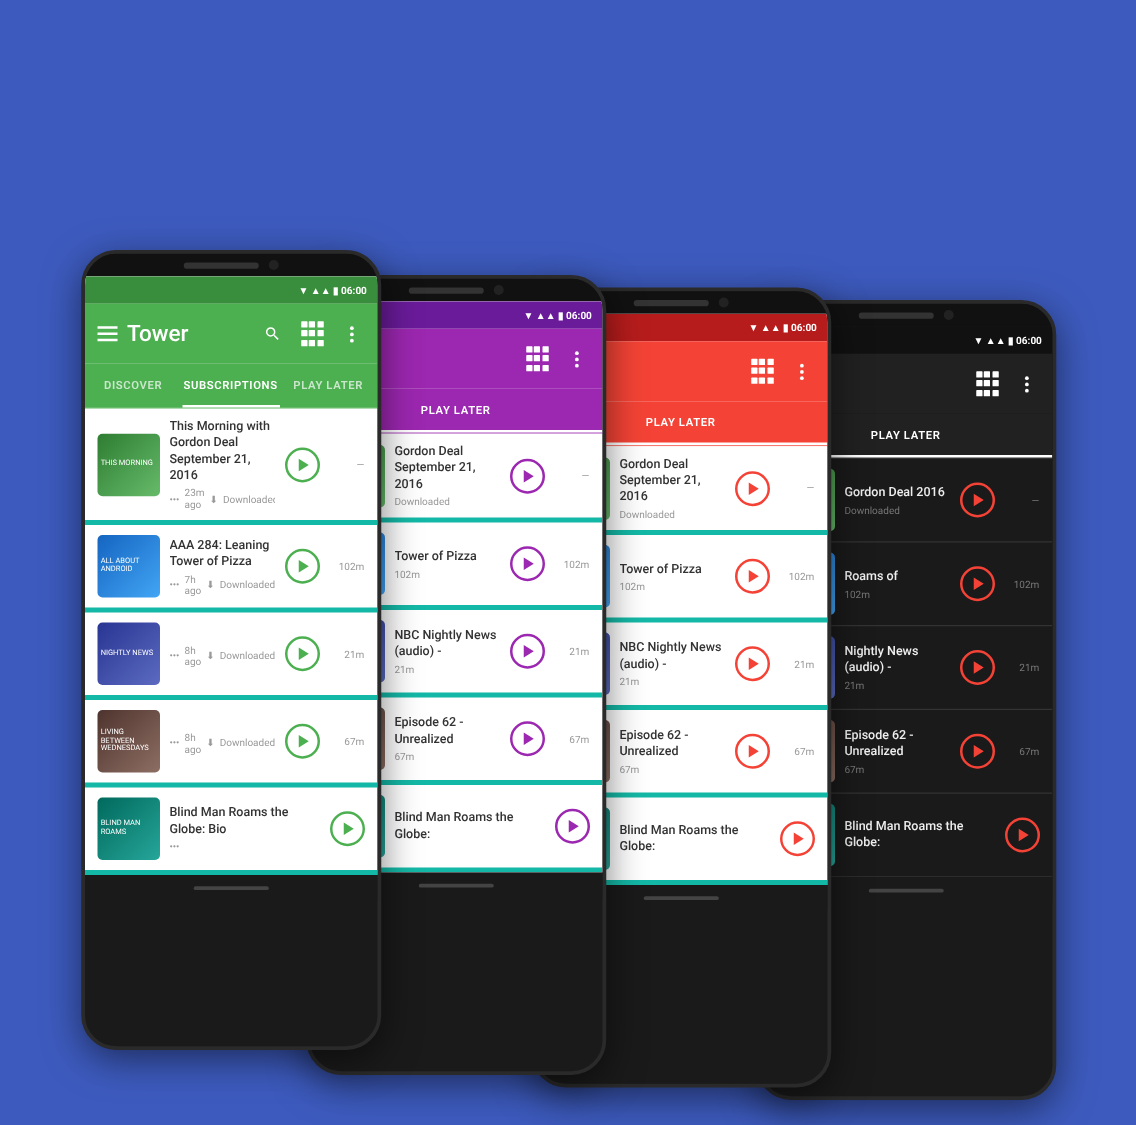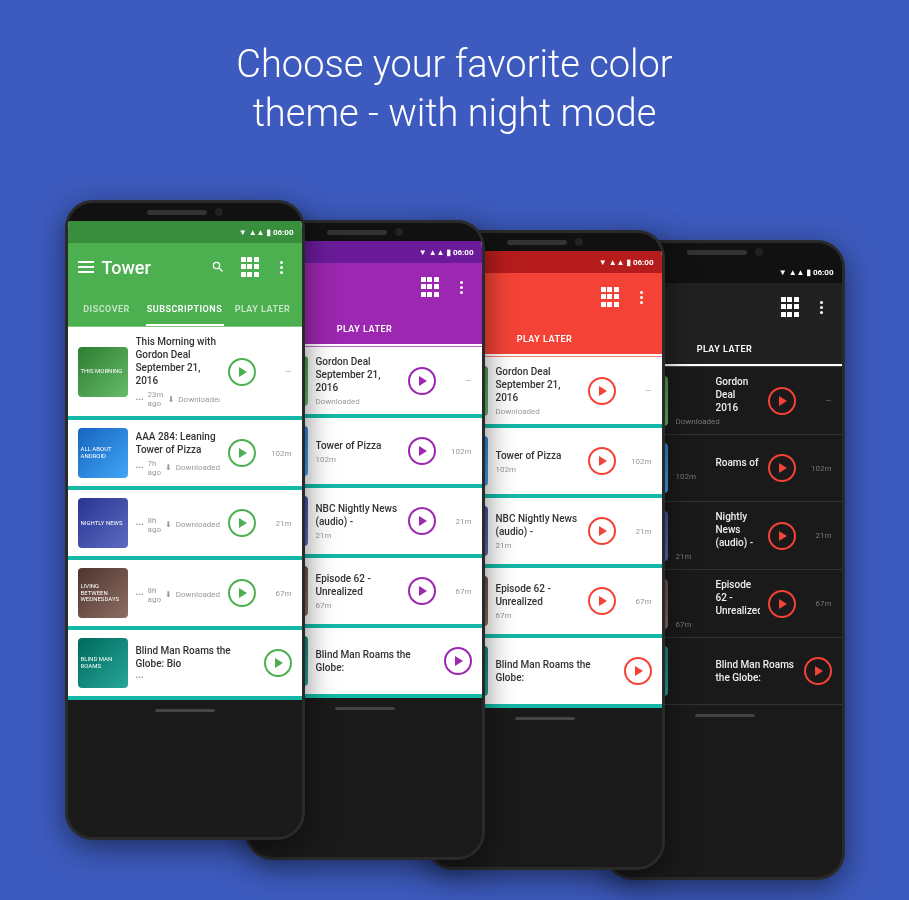--- a/index.html
+++ b/index.html
@@ -270,21 +270,21 @@
     .theme-red .app-bar { background: #f44336; }
     .theme-red .tabs { background: #f44336; }
     .theme-red .play-btn { border-color: #f44336; }
     .theme-red .play-triangle { border-left-color: #f44336; }
 
     .theme-dark .status-bar { background: #111; }
     .theme-dark .app-bar { background: #212121; }
     .theme-dark .tabs { background: #212121; }
     .theme-dark .podcast-list { background: #1a1a1a; }
     .theme-dark .podcast-item { border-bottom: 1px solid #333; }
-    .theme-dark .podcast-title { color: #eee; margin-left: 40px; }
+    .theme-dark .podcast-title { color: #eee; }
     .theme-dark .podcast-meta { color: #777; }
     .theme-dark .play-btn { border-color: #f44336; }
     .theme-dark .play-triangle { border-left-color: #f44336; }
     .theme-dark .duration { color: #777; }
 
     
     .thumb-green { background: linear-gradient(135deg, #2e7d32, #66bb6a); }
     .thumb-blue { background: linear-gradient(135deg, #1565c0, #42a5f5); }
     .thumb-navy { background: linear-gradient(135deg, #283593, #5c6bc0); }
     .thumb-teal { background: linear-gradient(135deg, #00695c, #26a69a); }
@@ -319,22 +319,21 @@
       width: 14px;
       height: 14px;
     }
   </style>
 </head>
 <body>
 
 <div>
 
   <div class="headline">
-    <span>Choose your favorite color</span><br>
-    <span>theme - with night mode</span>
+    <br>
   </div>
 
   <div class="phones-container">
 
     <div class="phone-wrapper">
       <div class="phone theme-green">
         <div class="phone-notch">
           <div class="phone-speaker"></div>
           <div class="phone-camera"></div>
         </div>

